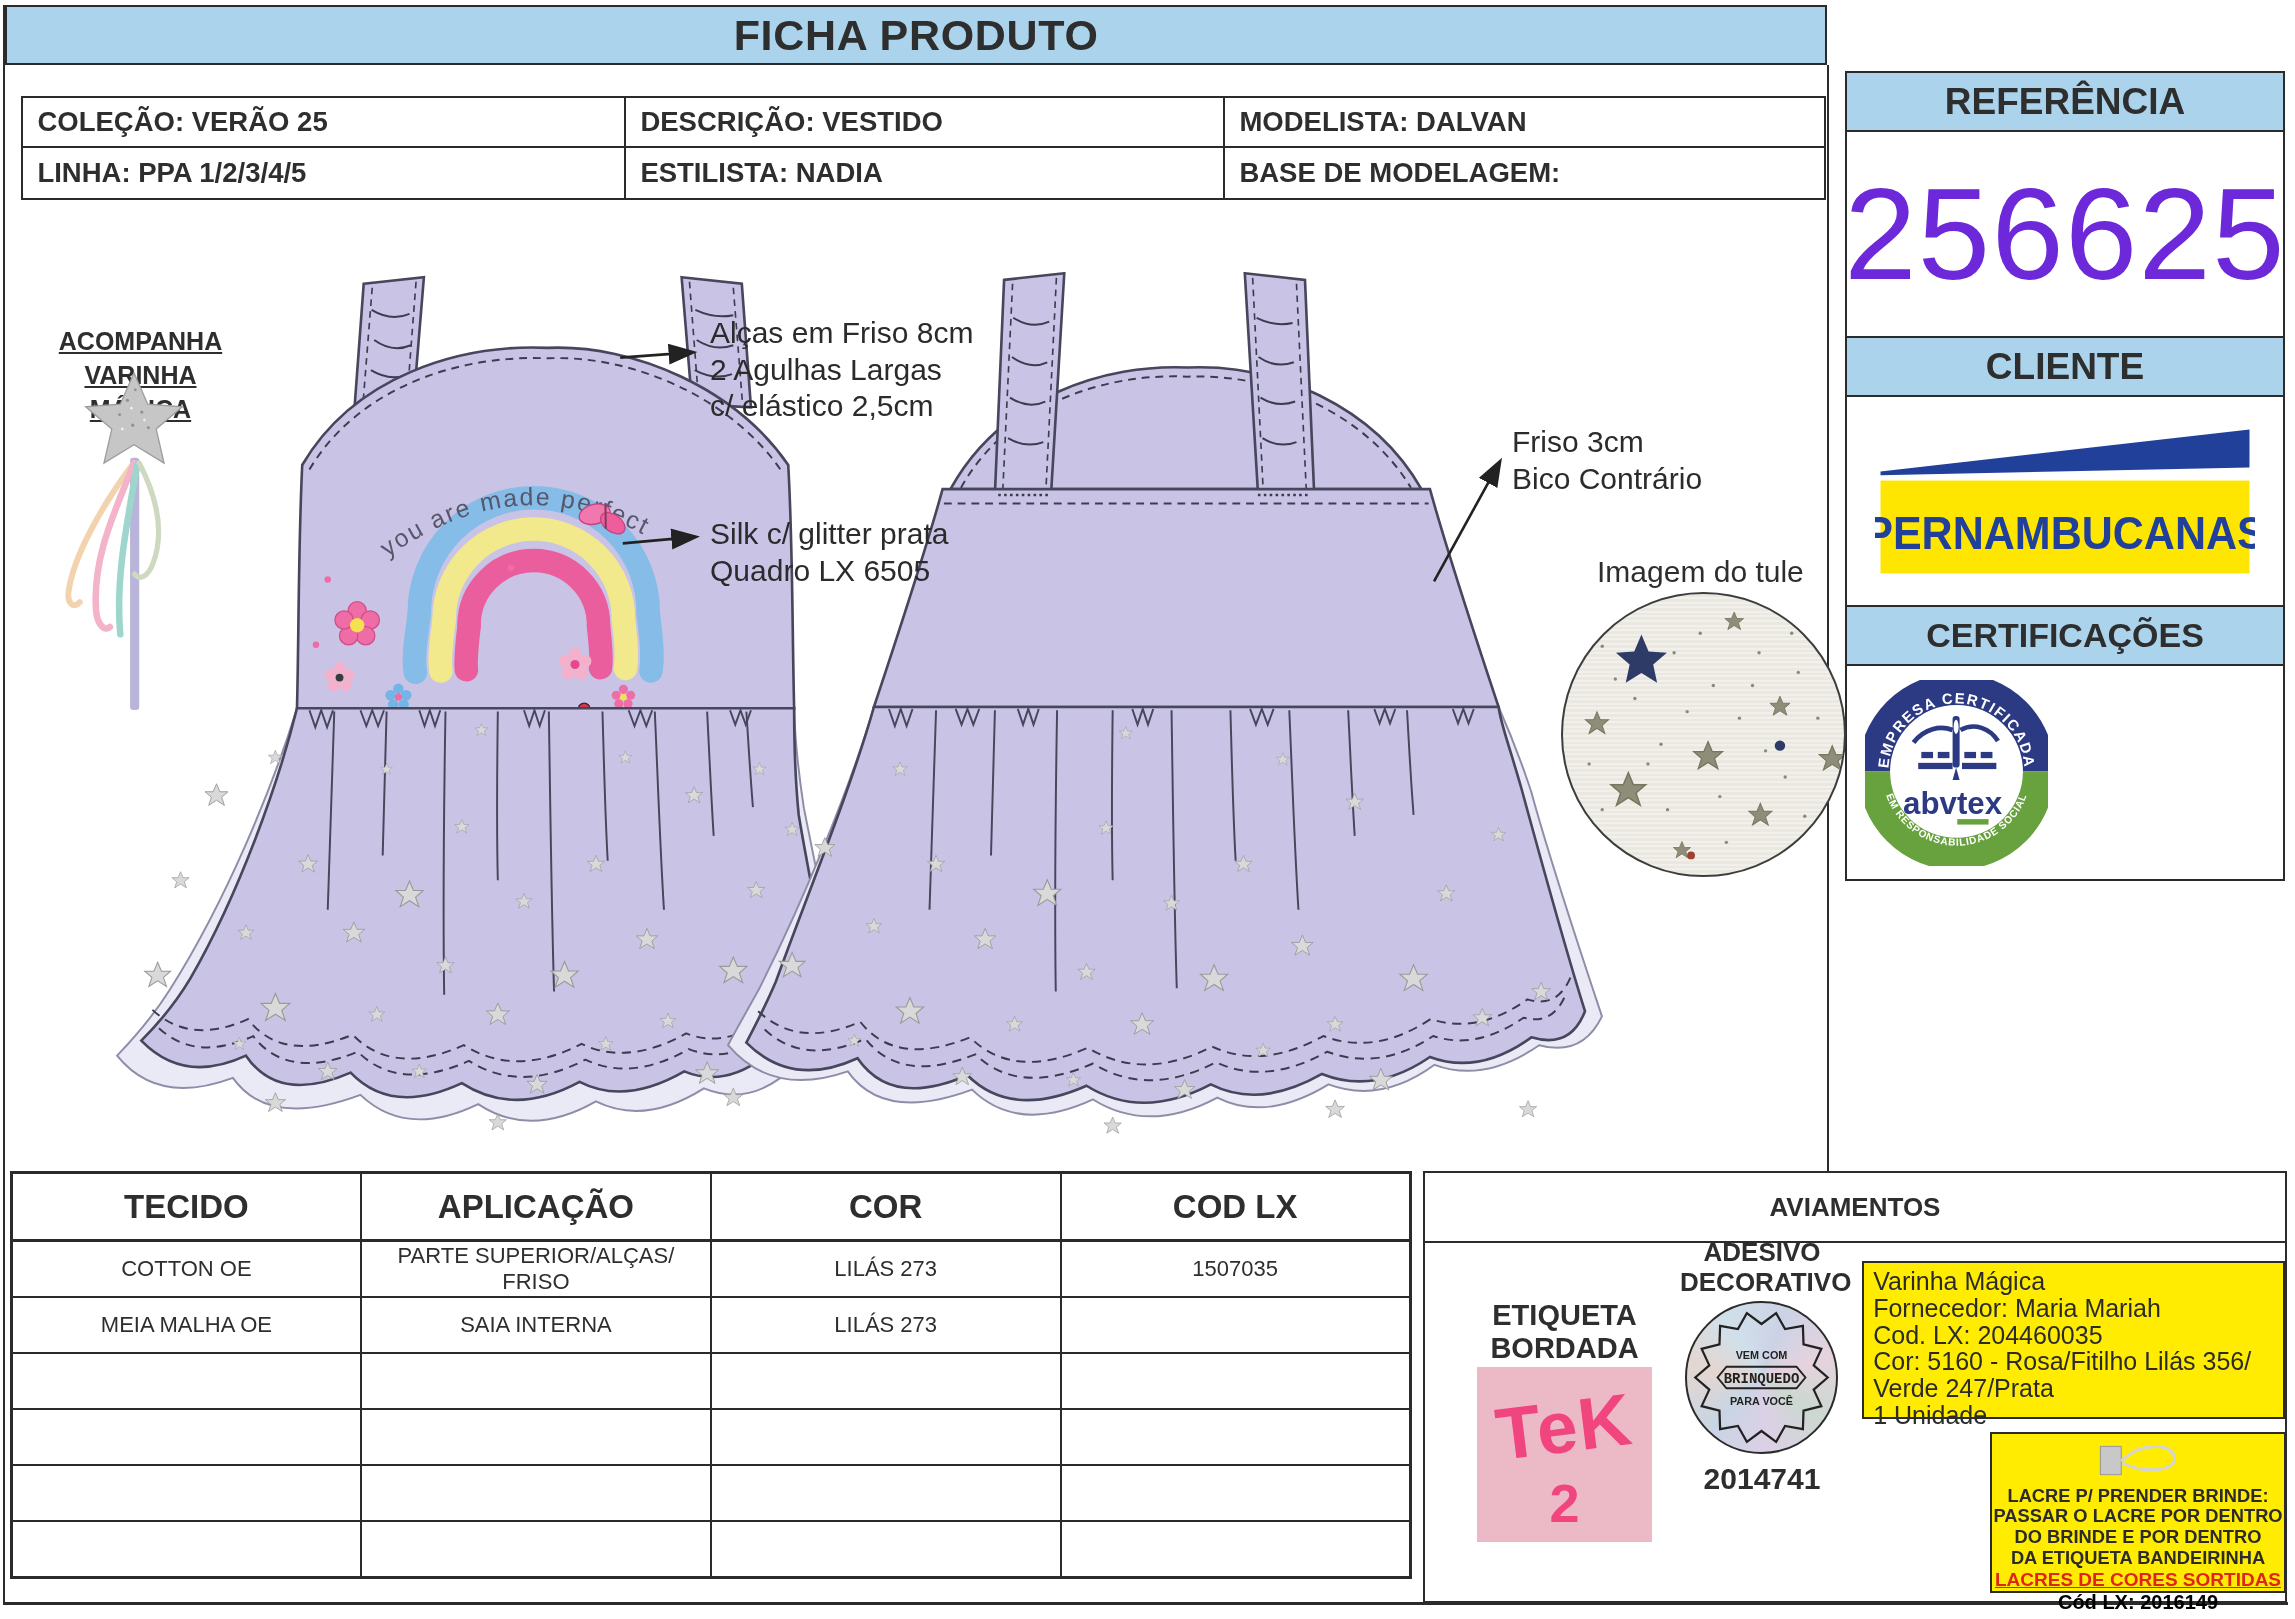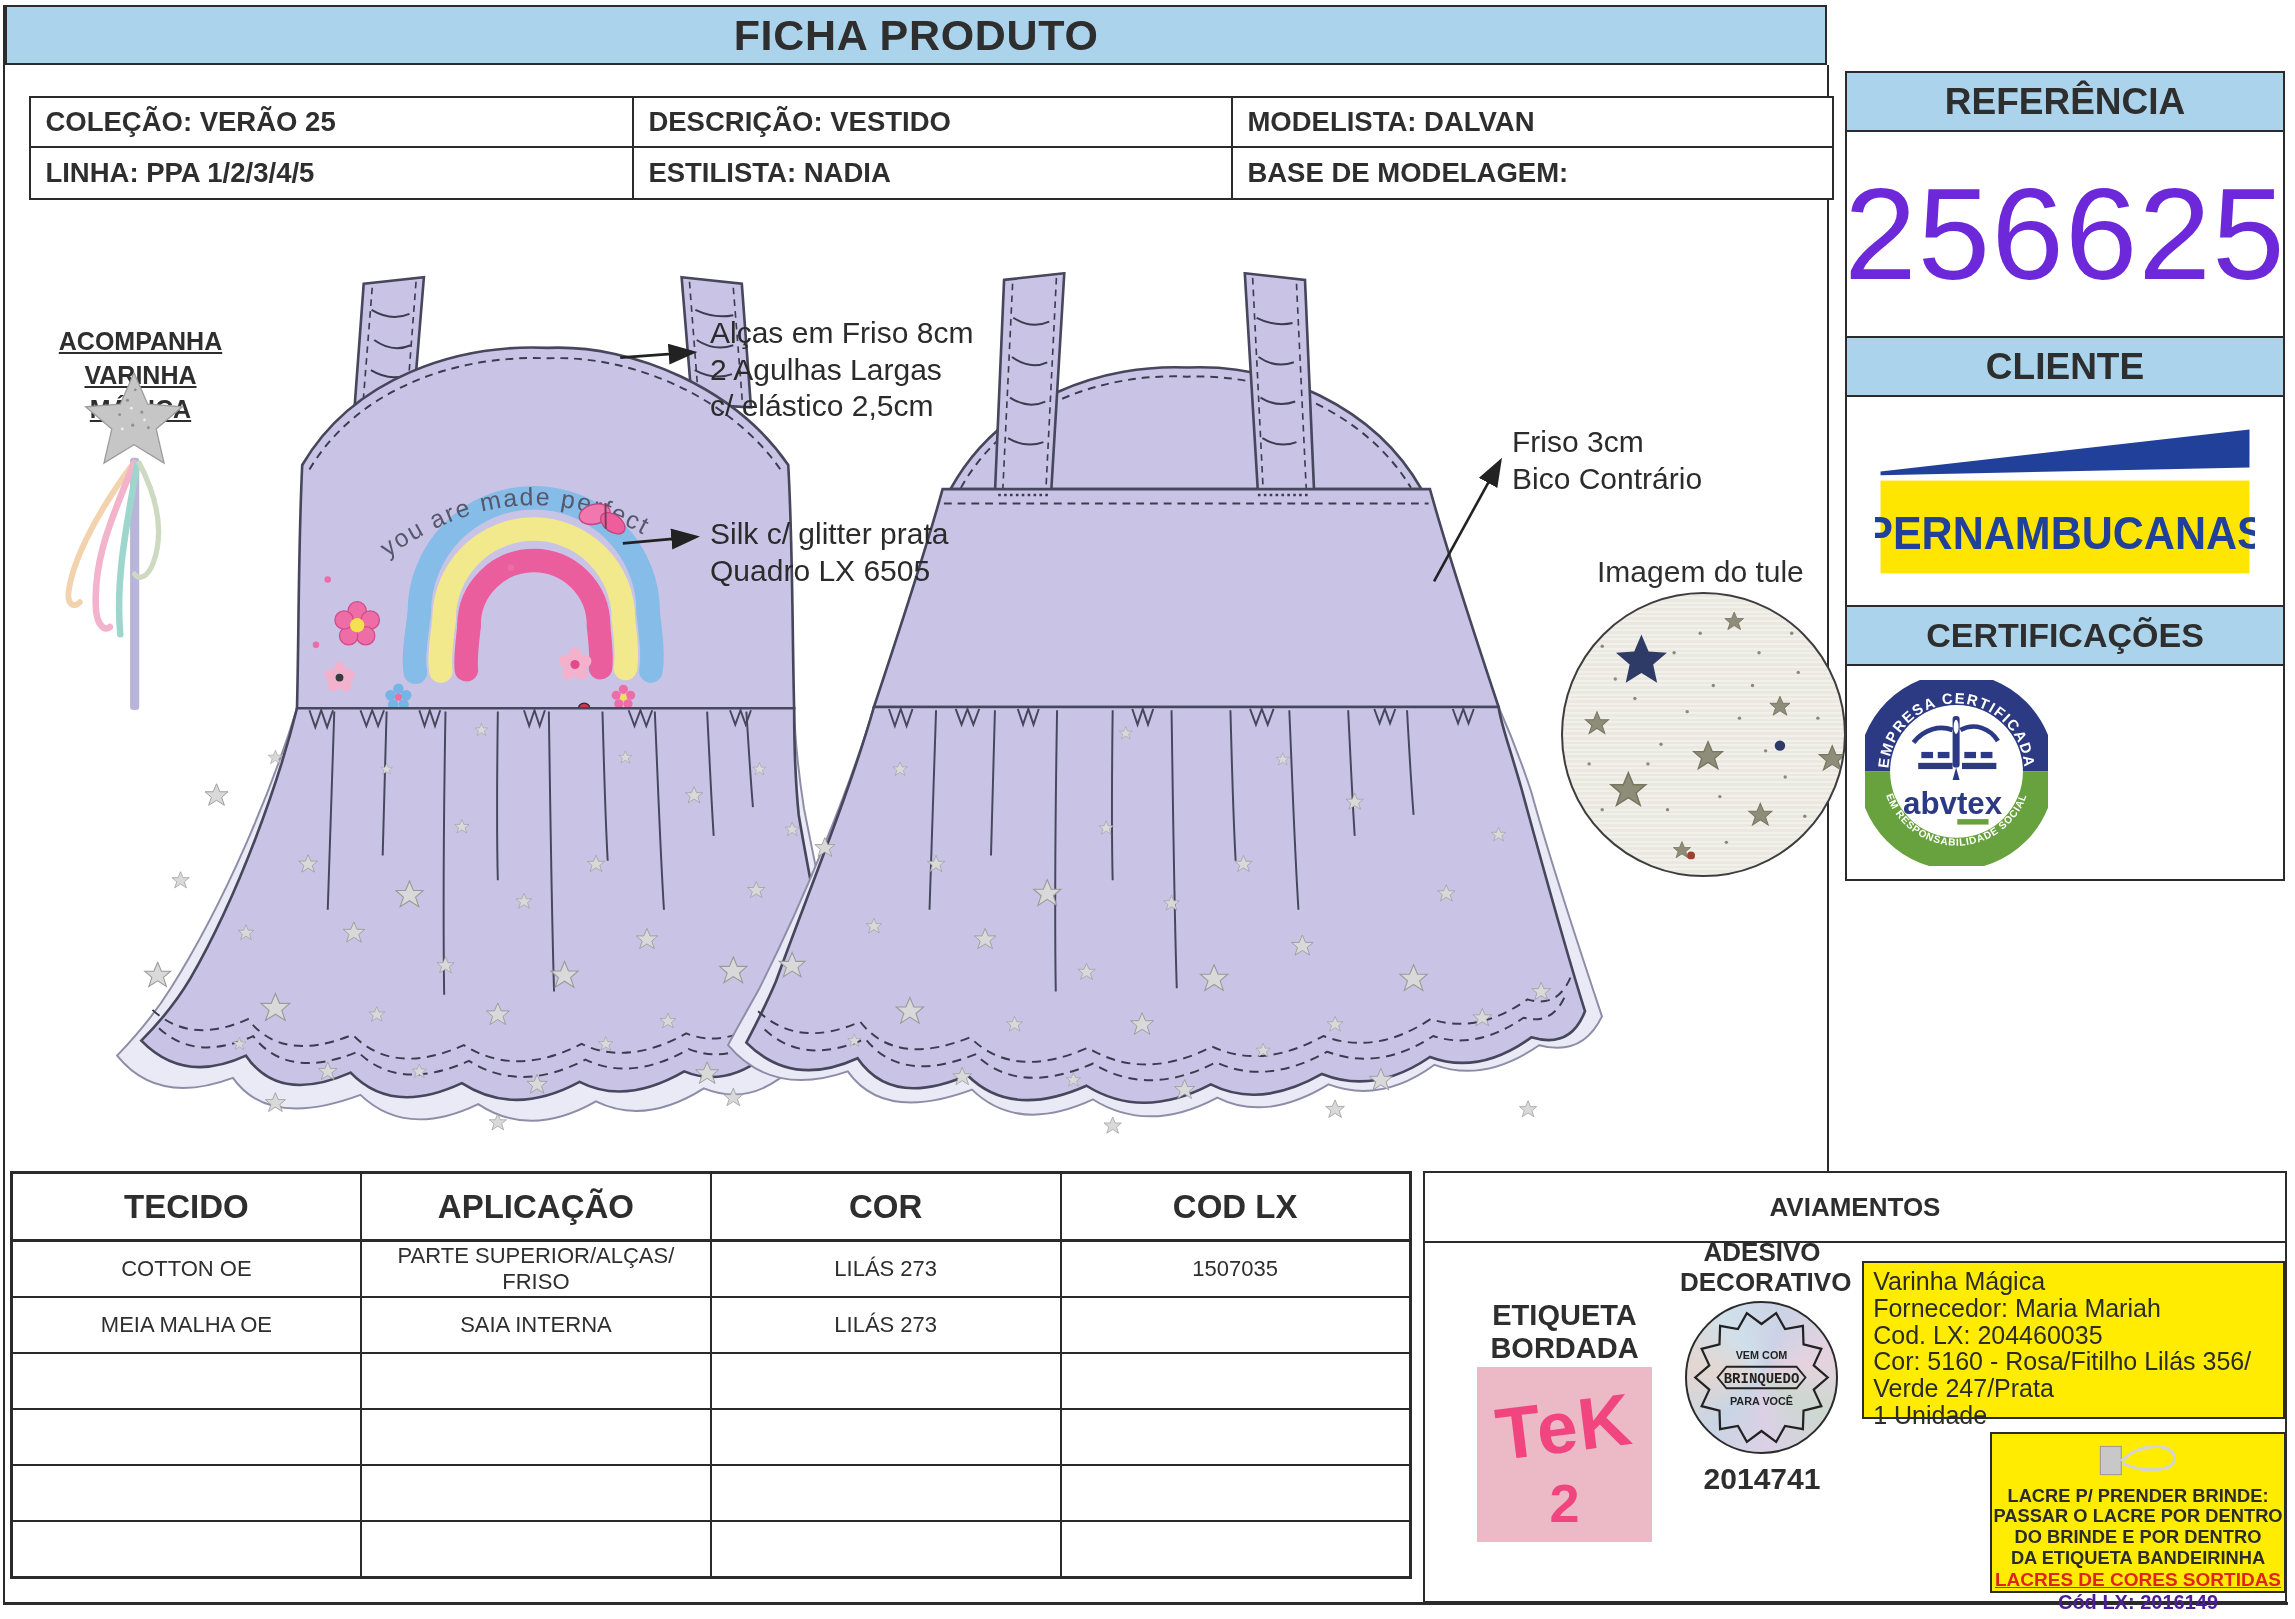--- a/index.html
+++ b/index.html
@@ -1,20 +1,20 @@
 <!DOCTYPE html>
 <html style="font-size:10.5px"><head>
 <meta charset="utf-8">
 <style>
   html,body{margin:0;padding:0;background:#ffffff;}
   body{width:2295px;height:1620px;position:relative;font-family:"Liberation Sans",sans-serif;color:#2e2e2e;overflow:hidden;}
   .abs{position:absolute;}
   .bluebar{background:#abd4ec;border:2.6px solid #2b2b2b;display:flex;align-items:center;justify-content:center;font-weight:bold;color:#2e2e2e;box-sizing:border-box;}
   
-  .infogrid{left:29px;top:96px;width:1805px;display:grid;grid-template-columns:603px 599px 599px;grid-auto-rows:50px;border:2.6px solid #2b2b2b;box-sizing:border-box;background:#fff;}
+  .infogrid{left:21px;top:96px;width:1805px;display:grid;grid-template-columns:603px 599px 599px;grid-auto-rows:50px;border:2.6px solid #2b2b2b;box-sizing:border-box;background:#fff;}
   .infocell{border-right:2px solid #2b2b2b;border-bottom:2px solid #2b2b2b;display:flex;align-items:center;padding-left:14.4px;font-weight:bold;font-size:27.5px;white-space:nowrap;box-sizing:border-box;}
   .infocell.last{border-right:none;}
   .infocell.bottomrow{border-bottom:none;}
   
   .side-panel{left:1845px;top:71px;width:440px;border:2.6px solid #2b2b2b;box-sizing:border-box;background:#fff;}
   .side-head{height:59px;font-size:37px;border:none;border-bottom:2.6px solid #2b2b2b;}
   .ref-number{height:204px;display:flex;align-items:center;justify-content:center;font-size:130px;letter-spacing:1.3px;color:#6d28d9;border-bottom:2.6px solid #2b2b2b;}
   .cliente-box{height:208px;display:flex;align-items:center;justify-content:center;border-bottom:2.6px solid #2b2b2b;}
   .cert-box{height:213px;display:flex;align-items:center;padding-left:18.3px;box-sizing:border-box;}
   
@@ -32,21 +32,21 @@
   .small-label{font-weight:bold;text-align:center;line-height:1.15;}
   .pink-swatch{left:52px;top:194px;width:175px;height:175px;background:#ecb9c6;display:flex;flex-direction:column;align-items:center;}
   .tek{font-weight:bold;font-size:73px;color:#f0457e;transform:rotate(-7deg);margin-top:18.3px;letter-spacing:1.3px;}
   .tek-num{font-weight:bold;font-size:54px;color:#f0457e;margin-top:3.9px;}
   .sticker{left:260px;top:128px;width:153px;height:153px;border-radius:50%;border:2px solid #2b2b2b;background:conic-gradient(from 20deg,#ccd2e6,#e6d2de,#ccd8d0,#dcd0e6,#c8d5e4,#e4d6d0,#d0e0ea,#ccd2e6);box-sizing:border-box;}
   .yellow-box{border:2.6px solid #2b2b2b;background:#ffec00;box-sizing:border-box;}
   .varinha{left:437px;top:88px;width:423px;height:158px;padding:5.2px 9.2px;font-size:25px;line-height:1.07;color:#2b2b2b;}
   .lacre{left:565px;top:259px;width:296px;height:161px;text-align:center;}
   .lacre-lines{font-weight:bold;font-size:18.3px;line-height:1.14;color:#2b2b2b;}
   .lacre-highlight{font-weight:bold;font-size:19px;color:#e0241b;text-decoration:underline;}
-  .lacre-code{font-weight:bold;font-size:20px;color:#4c1d95;}
+  .lacre-code{font-weight:bold;font-size:20px;color:#000000;}
   .edge{background:#2b2b2b;}
 </style>
 </head>
 <body>
 
 <div class="abs edge" style="left:2.6px;top:5.2px;width:2.6px;height:1599px;"></div>
 <div class="abs edge" style="left:2.6px;top:1602px;width:2285px;height:3.3px;"></div>
 <div class="abs edge" style="left:1827px;top:65px;width:2px;height:1536px;"></div>
 
 <div class="abs bluebar" style="left:5.2px;top:5.2px;width:1822px;height:60px;font-size:43px;letter-spacing:0.7px;">

